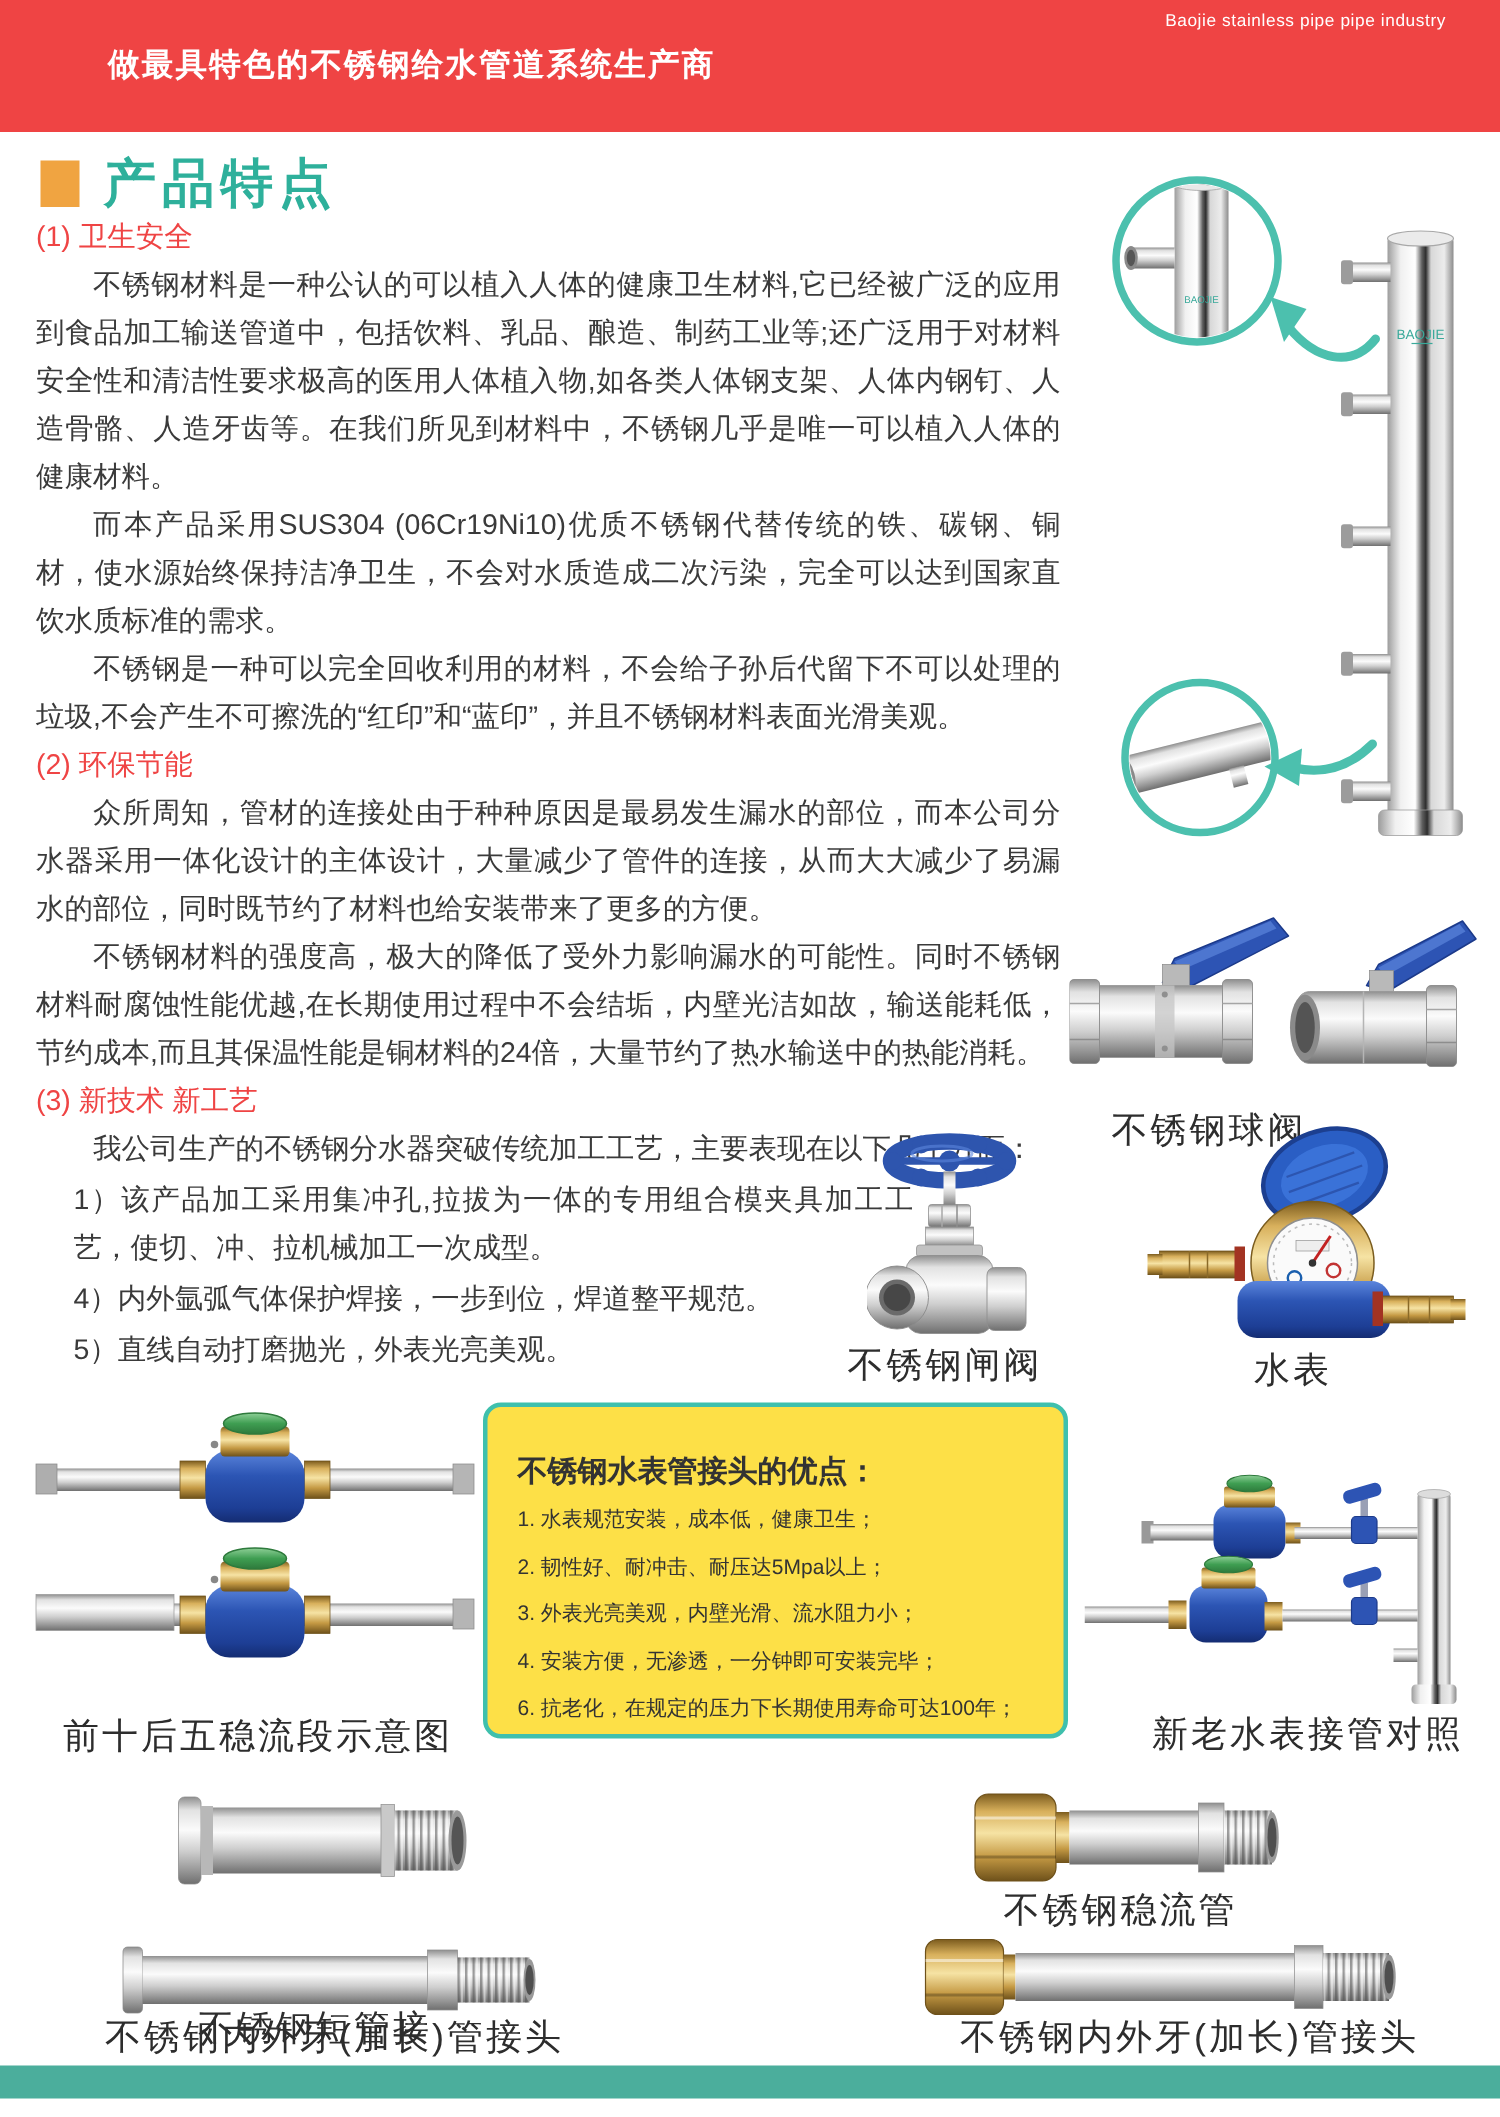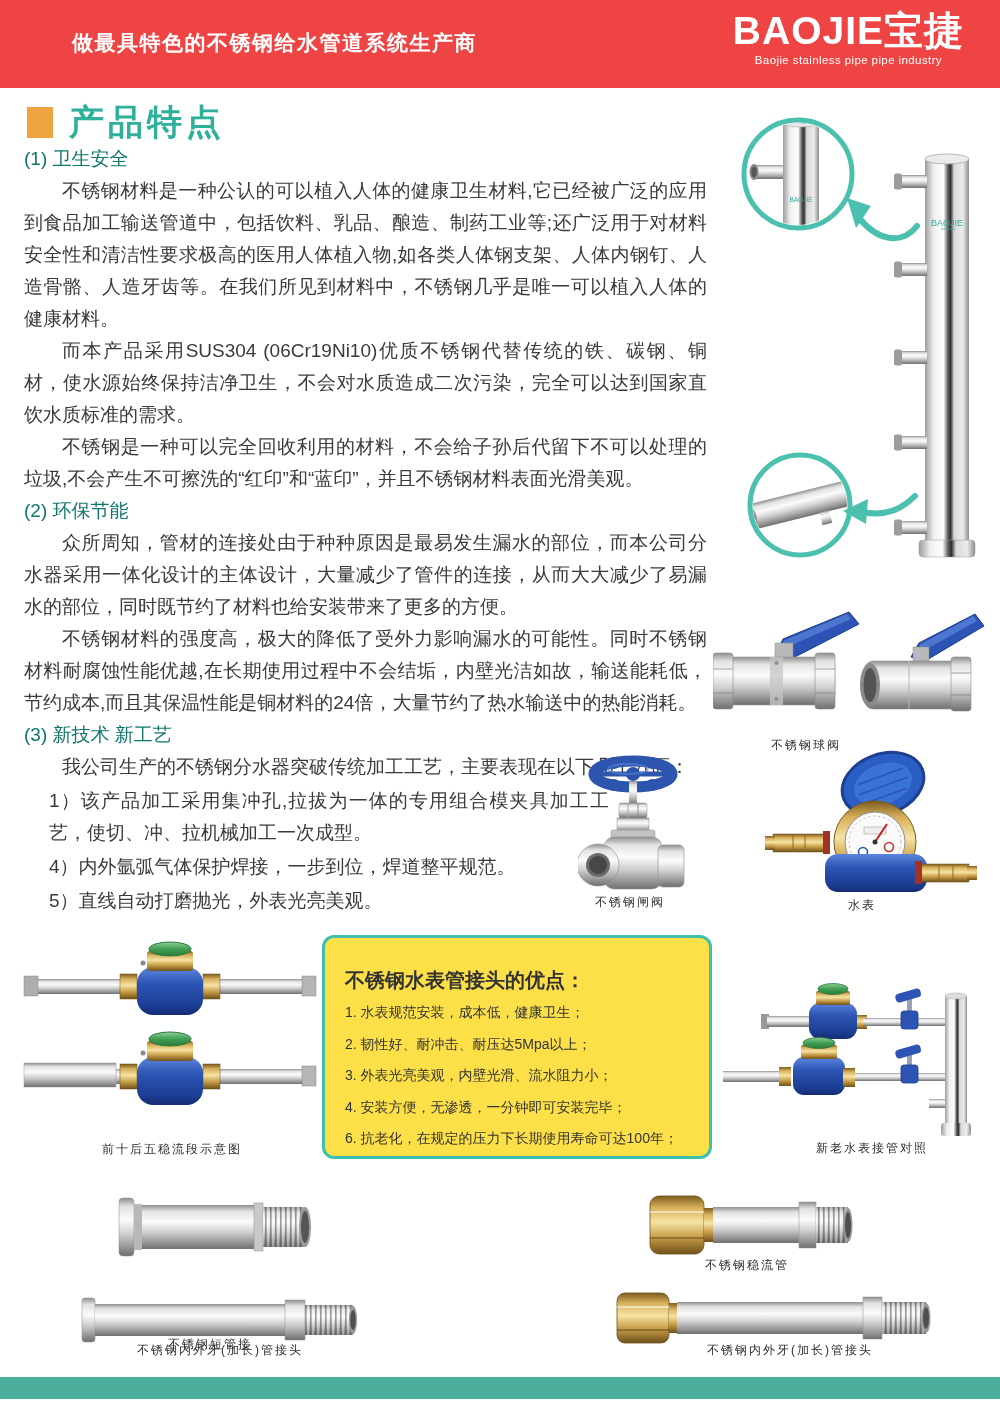--- a/index.html
+++ b/index.html
@@ -12,30 +12,30 @@
   .logo{position:absolute;right:36px;top:8px;text-align:center;color:#fff;}
   .logo-text{font-size:39px;font-weight:bold;letter-spacing:1px;line-height:46px;white-space:nowrap;}
   .logo-tagline{font-size:11.5px;letter-spacing:.4px;margin-top:0;white-space:nowrap;}
 
   
   .title-square{position:absolute;left:27px;top:107px;width:26px;height:31px;background:#F0A441;}
   .page-title{position:absolute;left:69px;top:99px;font-size:35px;font-weight:bold;color:#2EB09B;letter-spacing:4px;white-space:nowrap;}
 
   
   .text-col{position:absolute;left:24px;top:143px;width:683px;font-size:19px;line-height:32px;color:#3a3a3a;text-align:justify;}
-  .text-col h3{font-size:19px;font-weight:normal;margin:0;color:#0f766e;}
+  .text-col h3{font-size:19px;font-weight:normal;margin:0;color:#ef4444;}
   .text-col p{margin:0;text-indent:2em;}
   .text-col .tech-list p{margin:2px 0;text-indent:0;padding-left:25px;}
 
   
   .fig{position:absolute;}
   .fig svg{display:block;}
 
   
-  .cap{position:absolute;font-size:12px;color:#2d2d2d;text-align:center;letter-spacing:2px;white-space:nowrap;}
+  .cap{position:absolute;font-size:24px;color:#2d2d2d;text-align:center;letter-spacing:2px;white-space:nowrap;}
 
   
   .benefits{position:absolute;left:322px;top:935px;width:390px;height:224px;border:3px solid #3FC0AD;border-radius:12px;background:#fde047;box-sizing:border-box;padding:29px 10px 0 20px;}
   .benefits-title{font-size:20px;font-weight:bold;color:#333;margin:0 0 3px 0;}
   .benefits-item{font-size:14px;color:#333;line-height:31.5px;margin:0;text-indent:0;}
 
   
   .footer{position:absolute;left:0;top:1377px;width:1000px;height:22px;background:#4BAE9C;}
 </style>
 </head>
@@ -90,21 +90,20 @@
         </clipPath>
       <clipPath id="clipBot">
           <circle cx="95" cy="407" r="47"></circle>
         </clipPath>
     </defs>
   </svg>
 
   <div class="header">
     <div class="slogan">做最具特色的不锈钢给水管道系统生产商</div>
     <div class="logo">
-      <div class="logo-text">BAOJIE宝捷</div>
       <div class="logo-tagline">Baojie stainless pipe pipe industry</div>
     </div>
   </div>
 
   <div class="title-square"></div>
   <div class="page-title">产品特点</div>
 
   <div class="text-col">
     <h3>(1) 卫生安全</h3>
     <p>不锈钢材料是一种公认的可以植入人体的健康卫生材料,它已经被广泛的应用到食品加工输送管道中，包括饮料、乳品、酿造、制药工业等;还广泛用于对材料安全性和清洁性要求极高的医用人体植入物,如各类人体钢支架、人体内钢钉、人造骨骼、人造牙齿等。在我们所见到材料中，不锈钢几乎是唯一可以植入人体的健康材料。</p>

